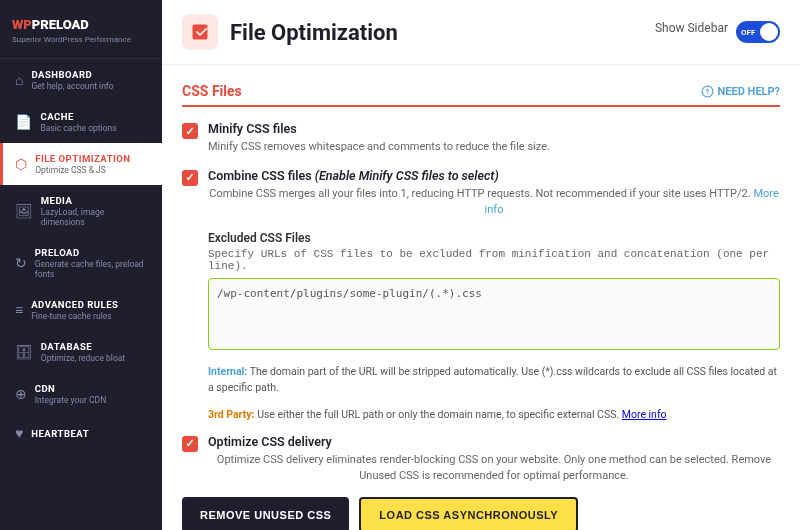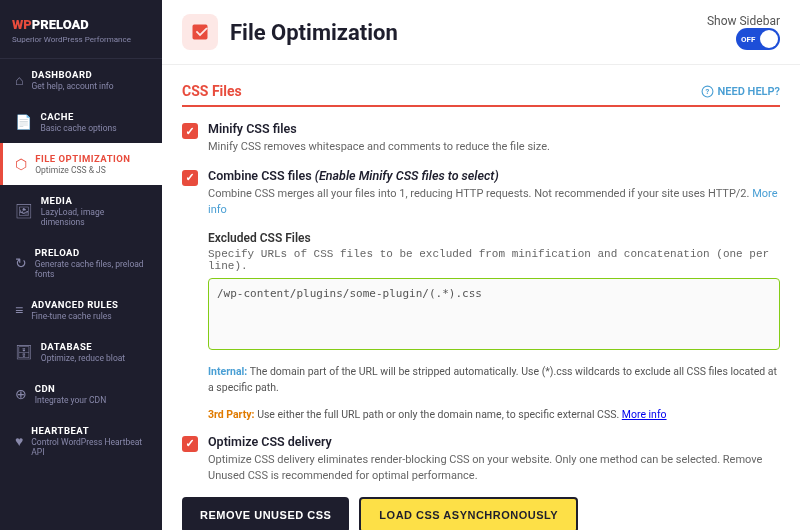--- a/index.html
+++ b/index.html
@@ -91,24 +91,24 @@
       font-size: 18px;
     }
     .header-title {
       font-size: 22px;
       font-weight: 700;
       color: #1e1e2d;
       flex: 1;
     }
     .header-sidebar-toggle {
       display: flex;
-      align-items: flex-end;
+      align-items: flex-start;
+      gap: 8px;
       font-size: 12px;
       color: #555;
-      flex-direction: column;
     }
     .toggle-switch {
       width: 44px;
       height: 22px;
       background: #1d4ed8;
       border-radius: 11px;
       display: flex;
       align-items: center;
       padding: 2px;
       cursor: pointer;
@@ -190,20 +190,21 @@
       color: #1e1e2d;
       margin-bottom: 3px;
     }
     .option-title em {
       font-style: italic;
     }
     .option-desc {
       font-size: 11px;
       color: #666;
       line-height: 1.5;
+      text-align: center;
     }
     .option-desc a {
       color: #4a9fd4;
       text-decoration: none;
     }
 
     .excluded-section {
       margin-left: 26px;
       margin-bottom: 10px;
     }
@@ -338,21 +339,20 @@
     <span class="nav-icon">⊕</span>
     <div class="nav-text">
       <span class="nav-label">CDN</span>
       <span class="nav-sub">Integrate your CDN</span>
     </div>
   </div>
       <div class="nav-item">
     <span class="nav-icon">♥</span>
     <div class="nav-text">
       <span class="nav-label">HEARTBEAT</span>
-      <span class="nav-sub">Control WordPress Heartbeat API</span>
     </div>
   </div>
     </nav>
 </div>
 
 <div class="main">
 
   <div class="header">
     <div class="header-icon">
       <svg width="20" height="20" viewBox="0 0 24 24" fill="#e84c3d">

